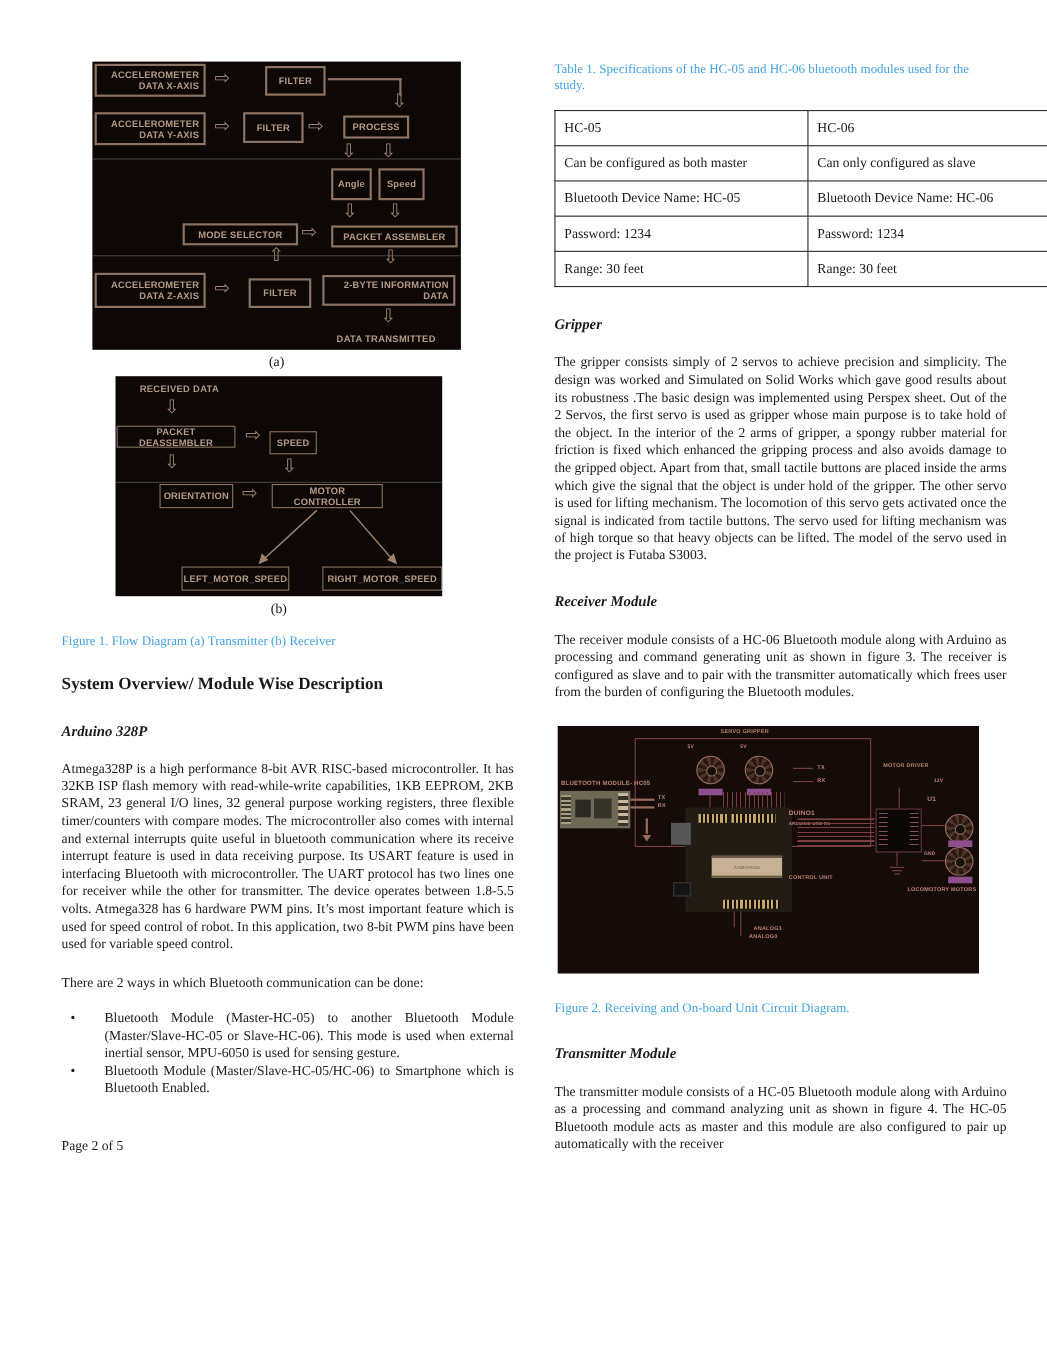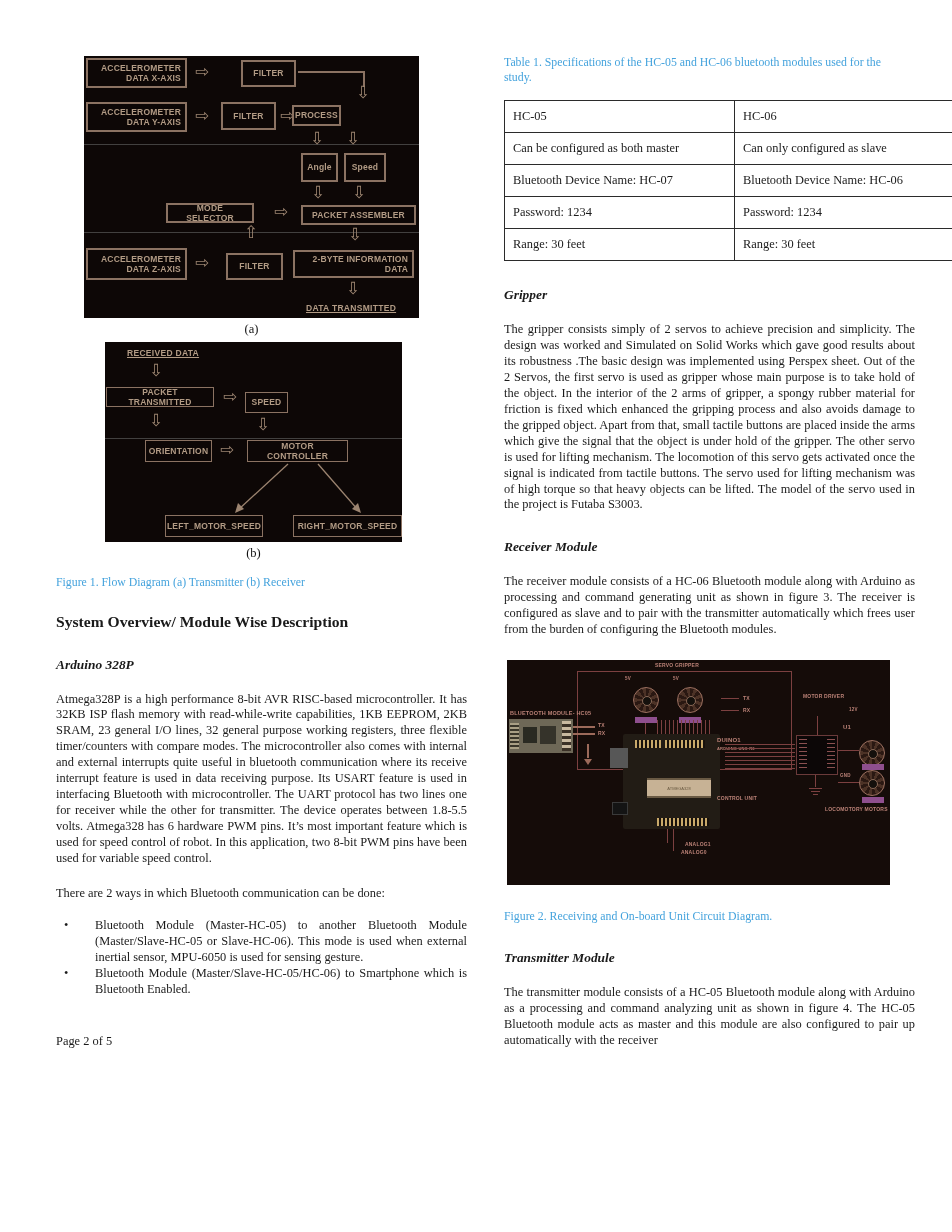--- a/index.html
+++ b/index.html
@@ -11,21 +11,21 @@
   
   .figbox { position:relative; background:#0d0706; overflow:hidden; }
   .fig1a { margin-left:28px; margin-top:56px; width:335px; height:262px; }
   .fig1b { margin-left:49px; margin-top:5px; width:297px; height:200px; }
   .dsep { position:absolute; left:0; width:100%; height:1px; background:#6f6f6f; opacity:.55; }
   .dbox { position:absolute; border:2px solid #8b7262; color:#b29b85; font-family:"Liberation Sans", sans-serif;
           font-weight:bold; font-size:8.5px; line-height:1.18; letter-spacing:.2px;
           display:flex; align-items:center; padding:2px 4px;text-align:right; }
   .dbox.thin { border-width:1px; justify-content:center; text-align:center; }
   .dbox.ctr { justify-content:center; text-align:center; }
-  .dtext { position:absolute; color:#b29b85; font-family:"Liberation Sans", sans-serif; font-weight:bold; font-size:8.5px; letter-spacing:.3px;text-decoration:underline; }
+  .dtext { position:absolute; color:#b29b85; font-family:"Liberation Sans", sans-serif; font-weight:bold; font-size:8.5px; letter-spacing:.3px; }
   .darr { position:absolute; color:#9c8470; font-family:"DejaVu Sans", sans-serif; font-size:17px; line-height:1; }
   .dline { position:absolute; background:#8b7262; }
   .figlabel { text-align:center; font-size:12.5px; color:#111; margin-top:4px; }
   .fig1a-label { width:335px; margin-left:28px; }
   .fig1b-label { width:297px; margin-left:49px; }
 
   
   .caption { color:#45a3dd; font-size:11.8px; line-height:14.5px; margin-top:14px; }
   h1 { font-size:15.6px; font-weight:bold; margin-top:23px; }
   h2 { font-size:13.4px; font-weight:bold; font-style:italic; margin-top:26px; }
@@ -81,50 +81,50 @@
     <span class="darr" style="left:111px;top:7px">⇨</span>
     <div class="dbox ctr" style="left:157px;top:4px;width:55px;height:27px">FILTER</div>
     <div class="dline" style="left:214px;top:15px;width:67px;height:2px"></div>
     <div class="dline" style="left:279px;top:15px;width:2px;height:16px"></div>
     <span class="darr" style="left:272px;top:28px">⇩</span>
 
     <div class="dbox" style="left:2px;top:46px;width:101px;height:30px">ACCELEROMETER DATA Y-AXIS</div>
     <span class="darr" style="left:111px;top:51px">⇨</span>
     <div class="dbox ctr" style="left:137px;top:46px;width:55px;height:28px">FILTER</div>
     <span class="darr" style="left:196px;top:51px">⇨</span>
-    <div class="dbox ctr" style="left:208px;top:49px;width:49px;height:21px">PROCESS</div>
+    <div class="dbox ctr" style="left:228px;top:49px;width:60px;height:21px">PROCESS</div>
 
     <span class="darr" style="left:226px;top:74px">⇩</span>
     <span class="darr" style="left:262px;top:74px">⇩</span>
     <div class="dbox ctr" style="left:217px;top:97px;width:37px;height:29px">Angle</div>
     <div class="dbox ctr" style="left:260px;top:97px;width:42px;height:29px">Speed</div>
     <span class="darr" style="left:227px;top:128px">⇩</span>
     <span class="darr" style="left:268px;top:128px">⇩</span>
 
-    <div class="dbox ctr" style="left:82px;top:147px;width:88px;height:20px">MODE SELECTOR</div>
+    <div class="dbox ctr" style="left:82px;top:147px;width:105px;height:20px">MODE SELECTOR</div>
     <span class="darr" style="left:190px;top:147px">⇨</span>
     <div class="dbox ctr" style="left:217px;top:149px;width:115px;height:20px">PACKET ASSEMBLER</div>
 
     <span class="darr" style="left:160px;top:168px">⇧</span>
     <span class="darr" style="left:264px;top:170px">⇩</span>
 
     <div class="dbox" style="left:2px;top:192px;width:101px;height:32px">ACCELEROMETER DATA Z-AXIS</div>
     <span class="darr" style="left:111px;top:198px">⇨</span>
     <div class="dbox ctr" style="left:142px;top:197px;width:57px;height:27px">FILTER</div>
     <div class="dbox" style="left:209px;top:194px;width:121px;height:28px">2-BYTE INFORMATION DATA</div>
     <span class="darr" style="left:262px;top:224px">⇩</span>
     <div class="dtext" style="left:222px;top:247px">DATA TRANSMITTED</div>
   </div>
   <div class="figlabel fig1a-label">(a)</div>
 
   <div class="figbox fig1b">
     <div class="dsep" style="top:96px"></div>
     <div class="dtext" style="left:22px;top:6px">RECEIVED DATA</div>
     <span class="darr" style="left:44px;top:20px">⇩</span>
-    <div class="dbox thin" style="left:1px;top:45px;width:108px;height:20px">PACKET TRANSMITTED</div>
+    <div class="dbox thin" style="left:1px;top:45px;width:108px;height:20px">PACKET DEASSEMBLER</div>
     <span class="darr" style="left:118px;top:46px">⇨</span>
     <div class="dbox thin" style="left:140px;top:50px;width:43px;height:21px">SPEED</div>
     <span class="darr" style="left:44px;top:70px">⇩</span>
     <span class="darr" style="left:151px;top:74px">⇩</span>
     <div class="dbox thin" style="left:40px;top:98px;width:67px;height:22px">ORIENTATION</div>
     <span class="darr" style="left:115px;top:99px">⇨</span>
     <div class="dbox thin" style="left:142px;top:98px;width:101px;height:22px">MOTOR CONTROLLER</div>
     <svg width="297" height="200" style="position:absolute;left:0;top:0">
       <line x1="183" y1="122" x2="133" y2="168" stroke="#9c8470" stroke-width="1.3"></line>
       <polygon points="130,171 139,167 133,161" fill="#9c8470"></polygon>
@@ -159,21 +159,21 @@
     <tbody>
         <tr>
       <td>HC-05</td>
       <td>HC-06</td>
     </tr>
     <tr>
       <td>Can be configured as both master</td>
       <td>Can only configured as slave</td>
     </tr>
     <tr>
-      <td>Bluetooth Device Name: HC-07</td>
+      <td>Bluetooth Device Name: HC-05</td>
       <td>Bluetooth Device Name: HC-06</td>
     </tr>
     <tr>
       <td>Password: 1234</td>
       <td>Password: 1234</td>
     </tr>
     <tr>
       <td>Range: 30 feet</td>
       <td>Range: 30 feet</td>
     </tr>

